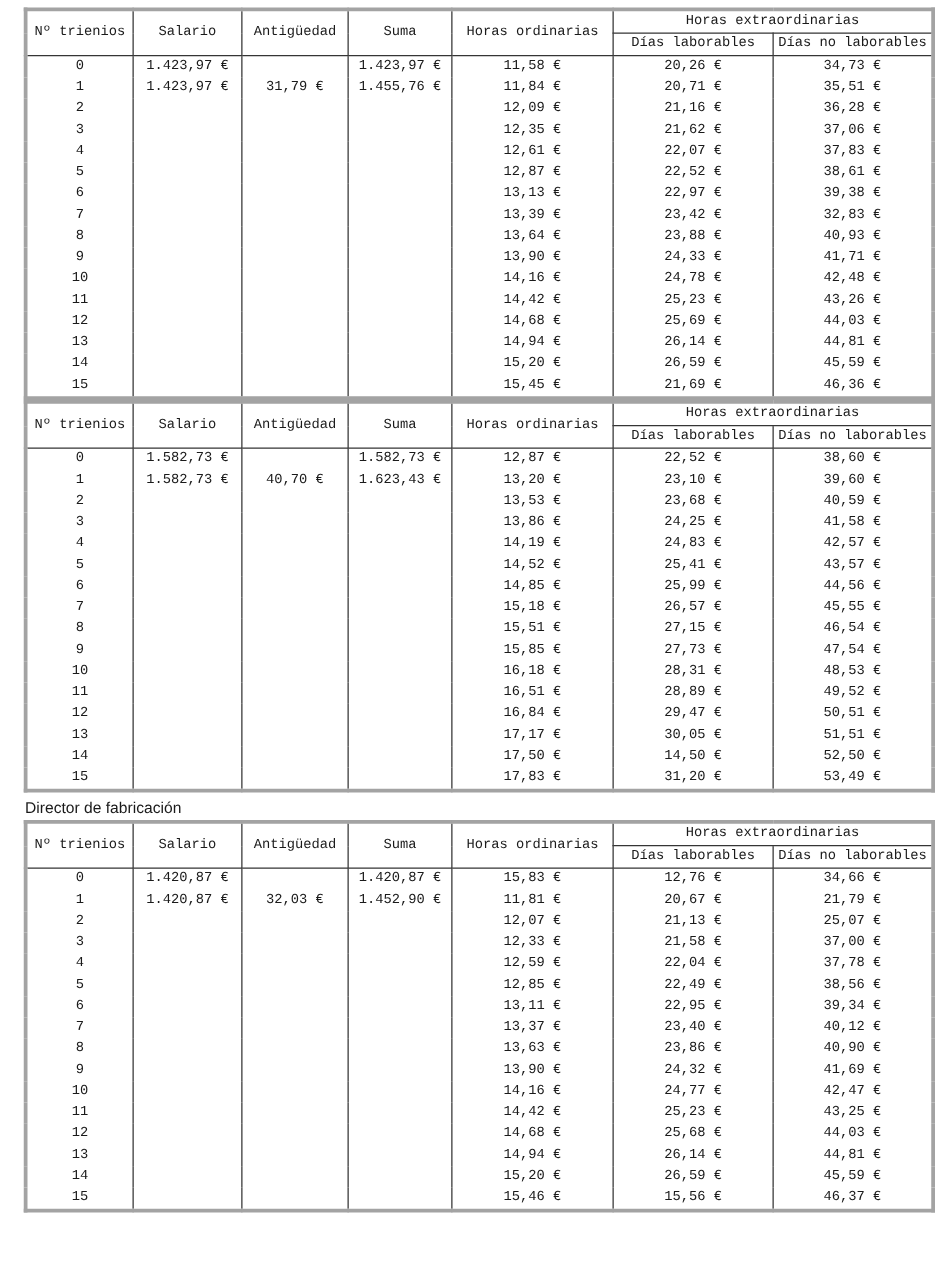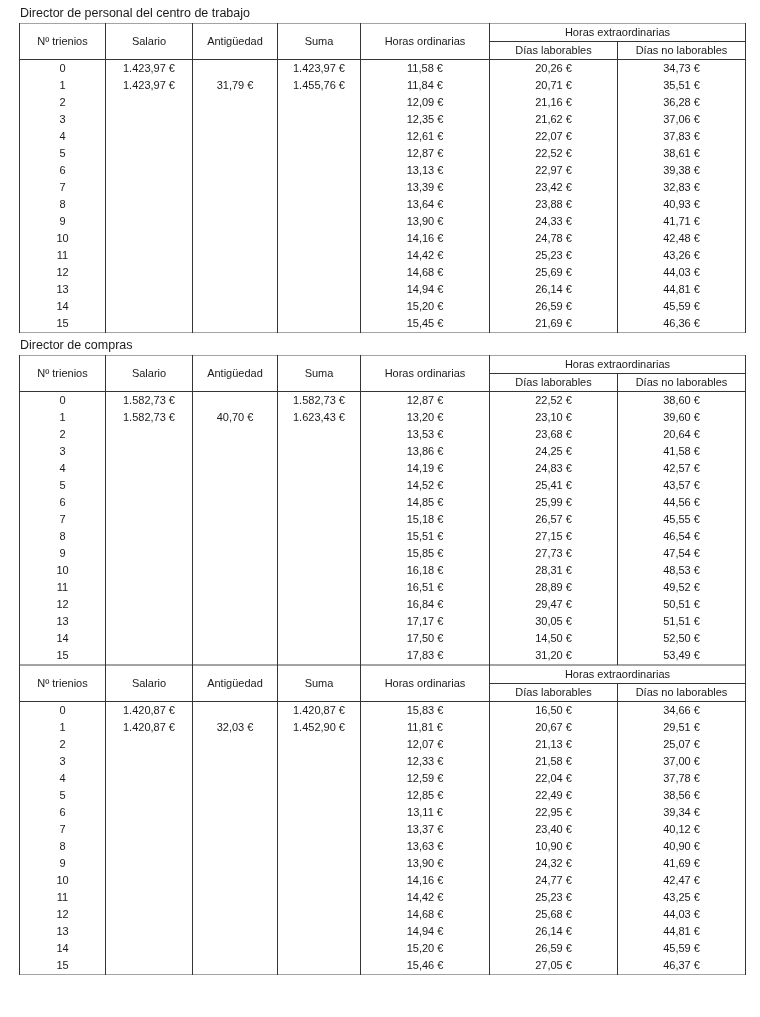--- a/index.html
+++ b/index.html
@@ -23,21 +23,22 @@
     font-size: 12.5px;
     line-height: 15px;
     margin: 0 0 2px 1px;
     white-space: nowrap;
   }
   .section + .section .table-title { margin-top: 5px; }
   table.salary-table {
     border-collapse: collapse;
     table-layout: fixed;
     width: 726px;
-    border: 1px solid #a3a3a3;
+    border: 3px solid #a3a3a3;
+    font-family: Liberation Mono, monospace;
   }
   table.salary-table th,
   table.salary-table td {
     font-size: 11px;
     font-weight: normal;
     text-align: center;
     vertical-align: middle;
     padding: 0;
     overflow: hidden;
     white-space: nowrap;
@@ -55,21 +56,20 @@
     border-top: none;
     border-bottom: none;
   }
 </style>
 </head>
 <body>
 
 <div class="page">
 
   <div class="section">
-    <div class="table-title">Director de personal del centro de trabajo</div>
     <table class="salary-table">
       <colgroup>
         <col style="width:86px">
           <col style="width:87px">
           <col style="width:85px">
           <col style="width:83px">
         <col style="width:129px">
           <col style="width:128px">
           <col style="width:128px">
       </colgroup>
@@ -224,195 +224,20 @@
             <td>45,59 €</td>
           </tr>
           <tr>
             <td>15</td>
             <td></td>
             <td></td>
             <td></td>
             <td>15,45 €</td>
             <td>21,69 €</td>
             <td>46,36 €</td>
-          </tr>
-        </tbody>
-    </table>
-  </div>
-
-  <div class="section">
-    <div class="table-title">Director de compras</div>
-    <table class="salary-table">
-      <colgroup>
-        <col style="width:86px">
-          <col style="width:87px">
-          <col style="width:85px">
-          <col style="width:83px">
-        <col style="width:129px">
-          <col style="width:128px">
-          <col style="width:128px">
-      </colgroup>
-      <thead>
-        <tr>
-          <th rowspan="2">Nº trienios</th>
-          <th rowspan="2">Salario</th>
-          <th rowspan="2">Antigüedad</th>
-          <th rowspan="2">Suma</th>
-          <th rowspan="2">Horas ordinarias</th>
-          <th colspan="2">Horas extraordinarias</th>
-        </tr>
-        <tr>
-          <th>Días laborables</th>
-          <th>Días no laborables</th>
-        </tr>
-      </thead>
-      <tbody>
-          <tr>
-            <td>0</td>
-            <td>1.582,73 €</td>
-            <td></td>
-            <td>1.582,73 €</td>
-            <td>12,87 €</td>
-            <td>22,52 €</td>
-            <td>38,60 €</td>
-          </tr>
-          <tr>
-            <td>1</td>
-            <td>1.582,73 €</td>
-            <td>40,70 €</td>
-            <td>1.623,43 €</td>
-            <td>13,20 €</td>
-            <td>23,10 €</td>
-            <td>39,60 €</td>
-          </tr>
-          <tr>
-            <td>2</td>
-            <td></td>
-            <td></td>
-            <td></td>
-            <td>13,53 €</td>
-            <td>23,68 €</td>
-            <td>20,64 €</td>
-          </tr>
-          <tr>
-            <td>3</td>
-            <td></td>
-            <td></td>
-            <td></td>
-            <td>13,86 €</td>
-            <td>24,25 €</td>
-            <td>41,58 €</td>
-          </tr>
-          <tr>
-            <td>4</td>
-            <td></td>
-            <td></td>
-            <td></td>
-            <td>14,19 €</td>
-            <td>24,83 €</td>
-            <td>42,57 €</td>
-          </tr>
-          <tr>
-            <td>5</td>
-            <td></td>
-            <td></td>
-            <td></td>
-            <td>14,52 €</td>
-            <td>25,41 €</td>
-            <td>43,57 €</td>
-          </tr>
-          <tr>
-            <td>6</td>
-            <td></td>
-            <td></td>
-            <td></td>
-            <td>14,85 €</td>
-            <td>25,99 €</td>
-            <td>44,56 €</td>
-          </tr>
-          <tr>
-            <td>7</td>
-            <td></td>
-            <td></td>
-            <td></td>
-            <td>15,18 €</td>
-            <td>26,57 €</td>
-            <td>45,55 €</td>
-          </tr>
-          <tr>
-            <td>8</td>
-            <td></td>
-            <td></td>
-            <td></td>
-            <td>15,51 €</td>
-            <td>27,15 €</td>
-            <td>46,54 €</td>
-          </tr>
-          <tr>
-            <td>9</td>
-            <td></td>
-            <td></td>
-            <td></td>
-            <td>15,85 €</td>
-            <td>27,73 €</td>
-            <td>47,54 €</td>
-          </tr>
-          <tr>
-            <td>10</td>
-            <td></td>
-            <td></td>
-            <td></td>
-            <td>16,18 €</td>
-            <td>28,31 €</td>
-            <td>48,53 €</td>
-          </tr>
-          <tr>
-            <td>11</td>
-            <td></td>
-            <td></td>
-            <td></td>
-            <td>16,51 €</td>
-            <td>28,89 €</td>
-            <td>49,52 €</td>
-          </tr>
-          <tr>
-            <td>12</td>
-            <td></td>
-            <td></td>
-            <td></td>
-            <td>16,84 €</td>
-            <td>29,47 €</td>
-            <td>50,51 €</td>
-          </tr>
-          <tr>
-            <td>13</td>
-            <td></td>
-            <td></td>
-            <td></td>
-            <td>17,17 €</td>
-            <td>30,05 €</td>
-            <td>51,51 €</td>
-          </tr>
-          <tr>
-            <td>14</td>
-            <td></td>
-            <td></td>
-            <td></td>
-            <td>17,50 €</td>
-            <td>14,50 €</td>
-            <td>52,50 €</td>
-          </tr>
-          <tr>
-            <td>15</td>
-            <td></td>
-            <td></td>
-            <td></td>
-            <td>17,83 €</td>
-            <td>31,20 €</td>
-            <td>53,49 €</td>
           </tr>
         </tbody>
     </table>
   </div>
 
   <div class="section">
     <table class="salary-table">
       <colgroup>
         <col style="width:86px">
           <col style="width:87px">
@@ -432,35 +257,210 @@
           <th colspan="2">Horas extraordinarias</th>
         </tr>
         <tr>
           <th>Días laborables</th>
           <th>Días no laborables</th>
         </tr>
       </thead>
       <tbody>
           <tr>
             <td>0</td>
+            <td>1.582,73 €</td>
+            <td></td>
+            <td>1.582,73 €</td>
+            <td>12,87 €</td>
+            <td>22,52 €</td>
+            <td>38,60 €</td>
+          </tr>
+          <tr>
+            <td>1</td>
+            <td>1.582,73 €</td>
+            <td>40,70 €</td>
+            <td>1.623,43 €</td>
+            <td>13,20 €</td>
+            <td>23,10 €</td>
+            <td>39,60 €</td>
+          </tr>
+          <tr>
+            <td>2</td>
+            <td></td>
+            <td></td>
+            <td></td>
+            <td>13,53 €</td>
+            <td>23,68 €</td>
+            <td>40,59 €</td>
+          </tr>
+          <tr>
+            <td>3</td>
+            <td></td>
+            <td></td>
+            <td></td>
+            <td>13,86 €</td>
+            <td>24,25 €</td>
+            <td>41,58 €</td>
+          </tr>
+          <tr>
+            <td>4</td>
+            <td></td>
+            <td></td>
+            <td></td>
+            <td>14,19 €</td>
+            <td>24,83 €</td>
+            <td>42,57 €</td>
+          </tr>
+          <tr>
+            <td>5</td>
+            <td></td>
+            <td></td>
+            <td></td>
+            <td>14,52 €</td>
+            <td>25,41 €</td>
+            <td>43,57 €</td>
+          </tr>
+          <tr>
+            <td>6</td>
+            <td></td>
+            <td></td>
+            <td></td>
+            <td>14,85 €</td>
+            <td>25,99 €</td>
+            <td>44,56 €</td>
+          </tr>
+          <tr>
+            <td>7</td>
+            <td></td>
+            <td></td>
+            <td></td>
+            <td>15,18 €</td>
+            <td>26,57 €</td>
+            <td>45,55 €</td>
+          </tr>
+          <tr>
+            <td>8</td>
+            <td></td>
+            <td></td>
+            <td></td>
+            <td>15,51 €</td>
+            <td>27,15 €</td>
+            <td>46,54 €</td>
+          </tr>
+          <tr>
+            <td>9</td>
+            <td></td>
+            <td></td>
+            <td></td>
+            <td>15,85 €</td>
+            <td>27,73 €</td>
+            <td>47,54 €</td>
+          </tr>
+          <tr>
+            <td>10</td>
+            <td></td>
+            <td></td>
+            <td></td>
+            <td>16,18 €</td>
+            <td>28,31 €</td>
+            <td>48,53 €</td>
+          </tr>
+          <tr>
+            <td>11</td>
+            <td></td>
+            <td></td>
+            <td></td>
+            <td>16,51 €</td>
+            <td>28,89 €</td>
+            <td>49,52 €</td>
+          </tr>
+          <tr>
+            <td>12</td>
+            <td></td>
+            <td></td>
+            <td></td>
+            <td>16,84 €</td>
+            <td>29,47 €</td>
+            <td>50,51 €</td>
+          </tr>
+          <tr>
+            <td>13</td>
+            <td></td>
+            <td></td>
+            <td></td>
+            <td>17,17 €</td>
+            <td>30,05 €</td>
+            <td>51,51 €</td>
+          </tr>
+          <tr>
+            <td>14</td>
+            <td></td>
+            <td></td>
+            <td></td>
+            <td>17,50 €</td>
+            <td>14,50 €</td>
+            <td>52,50 €</td>
+          </tr>
+          <tr>
+            <td>15</td>
+            <td></td>
+            <td></td>
+            <td></td>
+            <td>17,83 €</td>
+            <td>31,20 €</td>
+            <td>53,49 €</td>
+          </tr>
+        </tbody>
+    </table>
+  </div>
+
+  <div class="section">
+    <div class="table-title">Director de fabricación</div>
+    <table class="salary-table">
+      <colgroup>
+        <col style="width:86px">
+          <col style="width:87px">
+          <col style="width:85px">
+          <col style="width:83px">
+        <col style="width:129px">
+          <col style="width:128px">
+          <col style="width:128px">
+      </colgroup>
+      <thead>
+        <tr>
+          <th rowspan="2">Nº trienios</th>
+          <th rowspan="2">Salario</th>
+          <th rowspan="2">Antigüedad</th>
+          <th rowspan="2">Suma</th>
+          <th rowspan="2">Horas ordinarias</th>
+          <th colspan="2">Horas extraordinarias</th>
+        </tr>
+        <tr>
+          <th>Días laborables</th>
+          <th>Días no laborables</th>
+        </tr>
+      </thead>
+      <tbody>
+          <tr>
+            <td>0</td>
             <td>1.420,87 €</td>
             <td></td>
             <td>1.420,87 €</td>
             <td>15,83 €</td>
-            <td>16,50 €</td>
+            <td>12,76 €</td>
             <td>34,66 €</td>
           </tr>
           <tr>
             <td>1</td>
             <td>1.420,87 €</td>
             <td>32,03 €</td>
             <td>1.452,90 €</td>
             <td>11,81 €</td>
             <td>20,67 €</td>
-            <td>29,51 €</td>
+            <td>21,79 €</td>
           </tr>
           <tr>
             <td>2</td>
             <td></td>
             <td></td>
             <td></td>
             <td>12,07 €</td>
             <td>21,13 €</td>
             <td>25,07 €</td>
           </tr>
@@ -508,21 +508,21 @@
             <td>13,37 €</td>
             <td>23,40 €</td>
             <td>40,12 €</td>
           </tr>
           <tr>
             <td>8</td>
             <td></td>
             <td></td>
             <td></td>
             <td>13,63 €</td>
-            <td>10,90 €</td>
+            <td>23,86 €</td>
             <td>40,90 €</td>
           </tr>
           <tr>
             <td>9</td>
             <td></td>
             <td></td>
             <td></td>
             <td>13,90 €</td>
             <td>24,32 €</td>
             <td>41,69 €</td>
@@ -571,20 +571,20 @@
             <td>15,20 €</td>
             <td>26,59 €</td>
             <td>45,59 €</td>
           </tr>
           <tr>
             <td>15</td>
             <td></td>
             <td></td>
             <td></td>
             <td>15,46 €</td>
-            <td>27,05 €</td>
+            <td>15,56 €</td>
             <td>46,37 €</td>
           </tr>
         </tbody>
     </table>
   </div>
 
 </div>
 
 </body></html>

